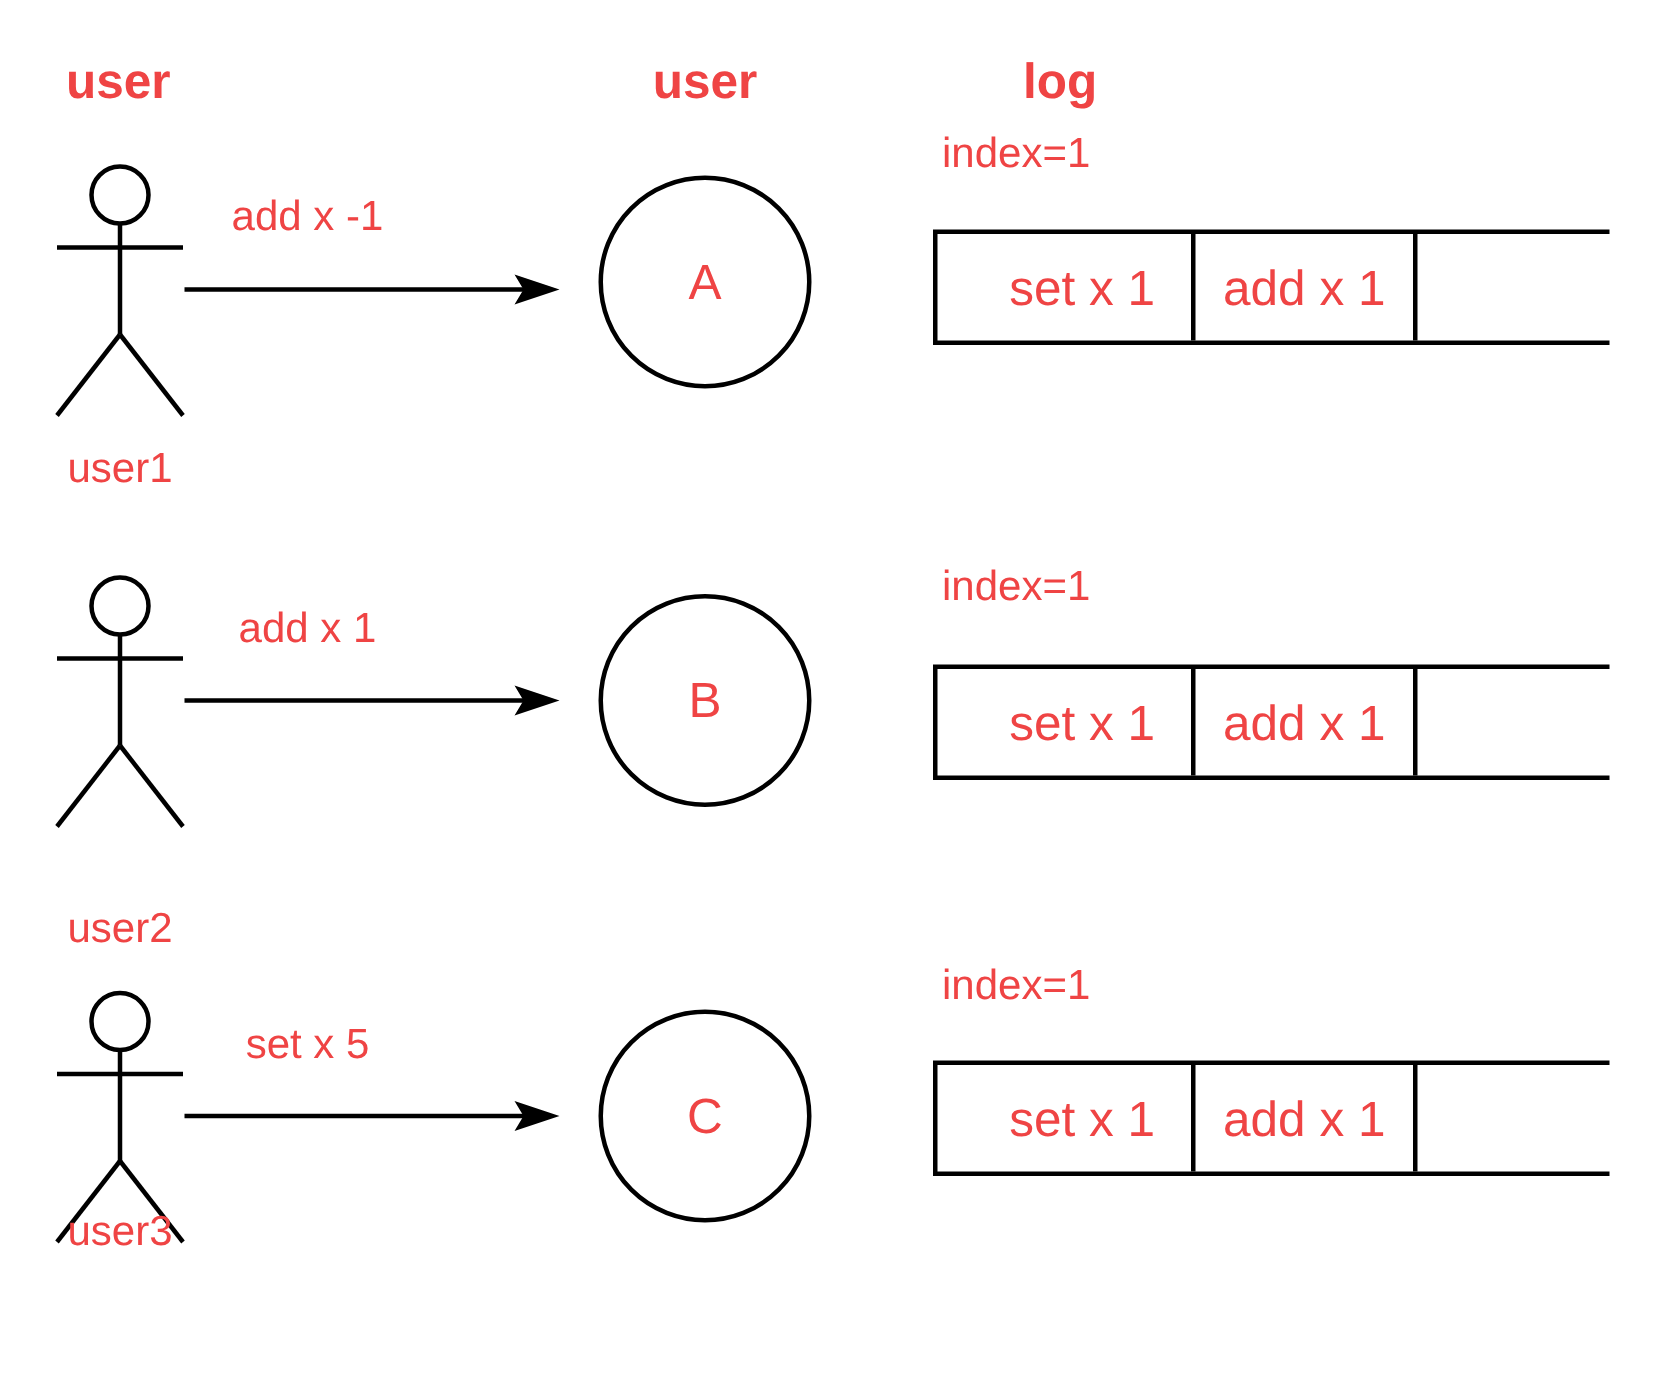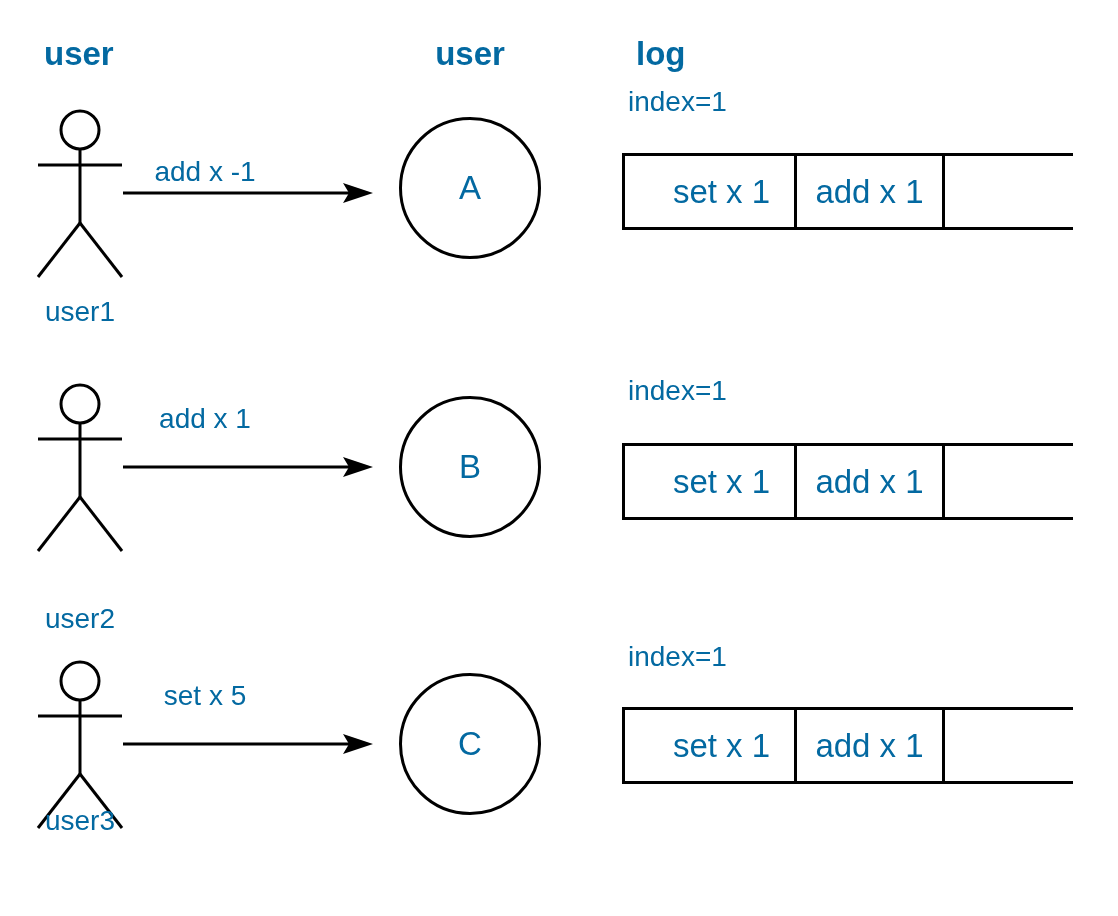--- a/index.html
+++ b/index.html
@@ -6,21 +6,21 @@
     margin: 0;
     padding: 0;
     background: #ffffff;
   }
   .canvas {
     position: relative;
     width: 1073px;
     height: 916px;
     background: #ffffff;
     font-family: "Liberation Sans", sans-serif;
-    color: #0369a1;
+    color: #ef4444;
     overflow: hidden;
   }
   .abs { position: absolute; }
   .col-header {
     font-size: 33px;
     font-weight: bold;
     line-height: 1.1;
     white-space: nowrap;
   }
   .label {
@@ -69,33 +69,33 @@
   }
   .fill { fill: #000000; stroke: none; }
 </style>
 </head>
 <body>
 
 <div class="canvas">
 
   <div class="abs col-header" style="left:44px; top:36px;">user</div>
   <div class="abs col-header centered" style="left:398px; top:36px; width:144px;">user</div>
-  <div class="abs col-header" style="left:636px; top:36px;">log</div>
+  <div class="abs col-header" style="left:682px; top:36px;">log</div>
 
   <div>
     <svg class="abs" style="left:34px; top:106px;" width="92" height="174" viewBox="0 0 92 174">
       <circle class="stroke" cx="46" cy="24" r="19"></circle>
       <line class="stroke" x1="46" y1="43" x2="46" y2="117"></line>
       <line class="stroke" x1="4" y1="59" x2="88" y2="59"></line>
       <line class="stroke" x1="46" y1="117" x2="4" y2="171"></line>
       <line class="stroke" x1="46" y1="117" x2="88" y2="171"></line>
     </svg>
     <div class="abs label centered" style="left:20px; top:297px; width:120px;">user1</div>
 
-    <div class="abs label centered" style="left:115px; top:129px; width:180px;margin-top:28px;">add x -1</div>
+    <div class="abs label centered" style="left:115px; top:129px; width:180px;">add x -1</div>
     <svg class="abs" style="left:120px; top:177px;" width="258" height="32" viewBox="0 0 258 32">
       <line class="stroke" x1="3" y1="16" x2="230" y2="16"></line>
       <polygon class="fill" points="253,16 223,6 229,16 223,26"></polygon>
     </svg>
 
     <div class="abs node-circle" style="left:399px; top:117px;">
       <span>A</span>
     </div>
 
     <div class="abs label" style="left:628px; top:87px;">index=1</div>

